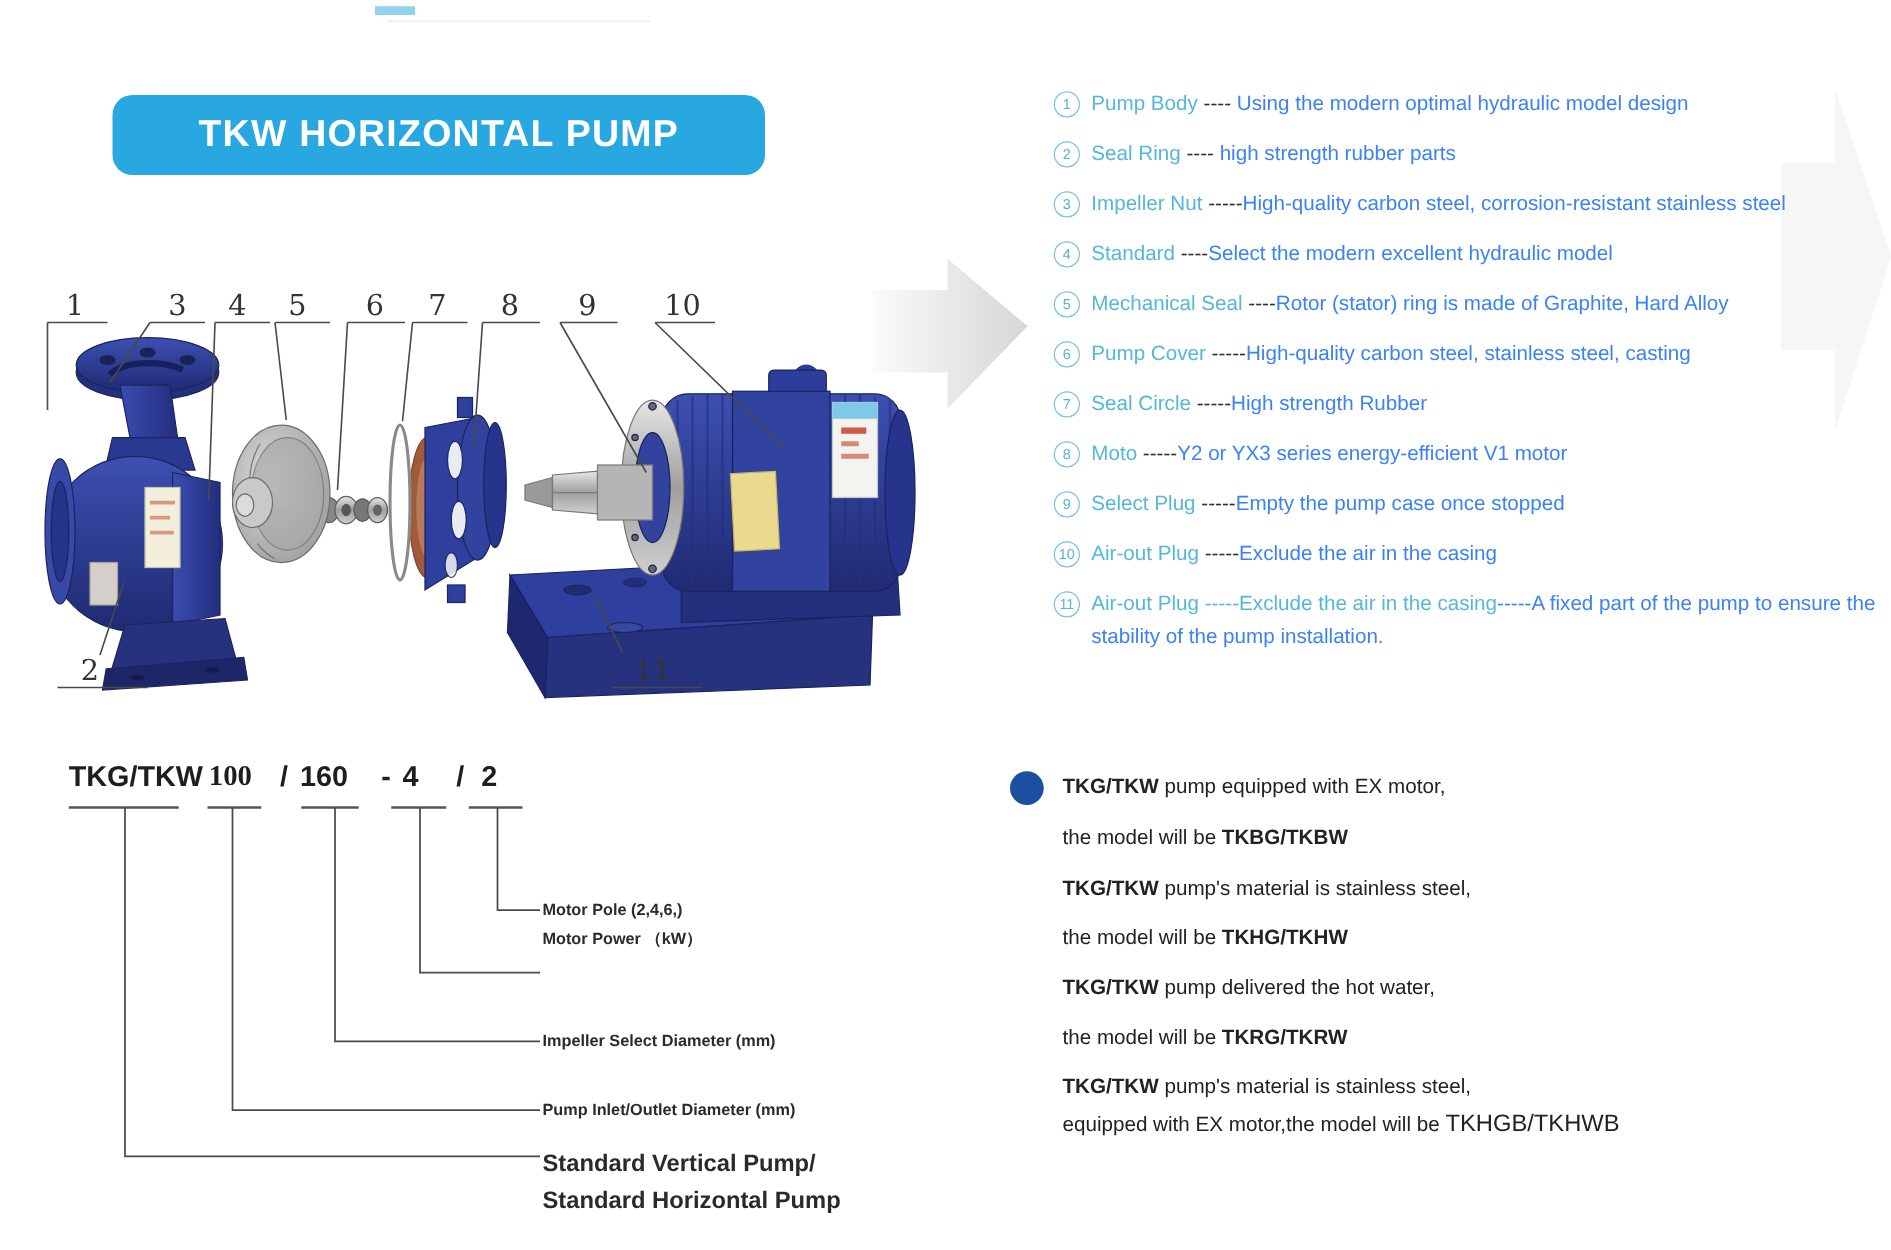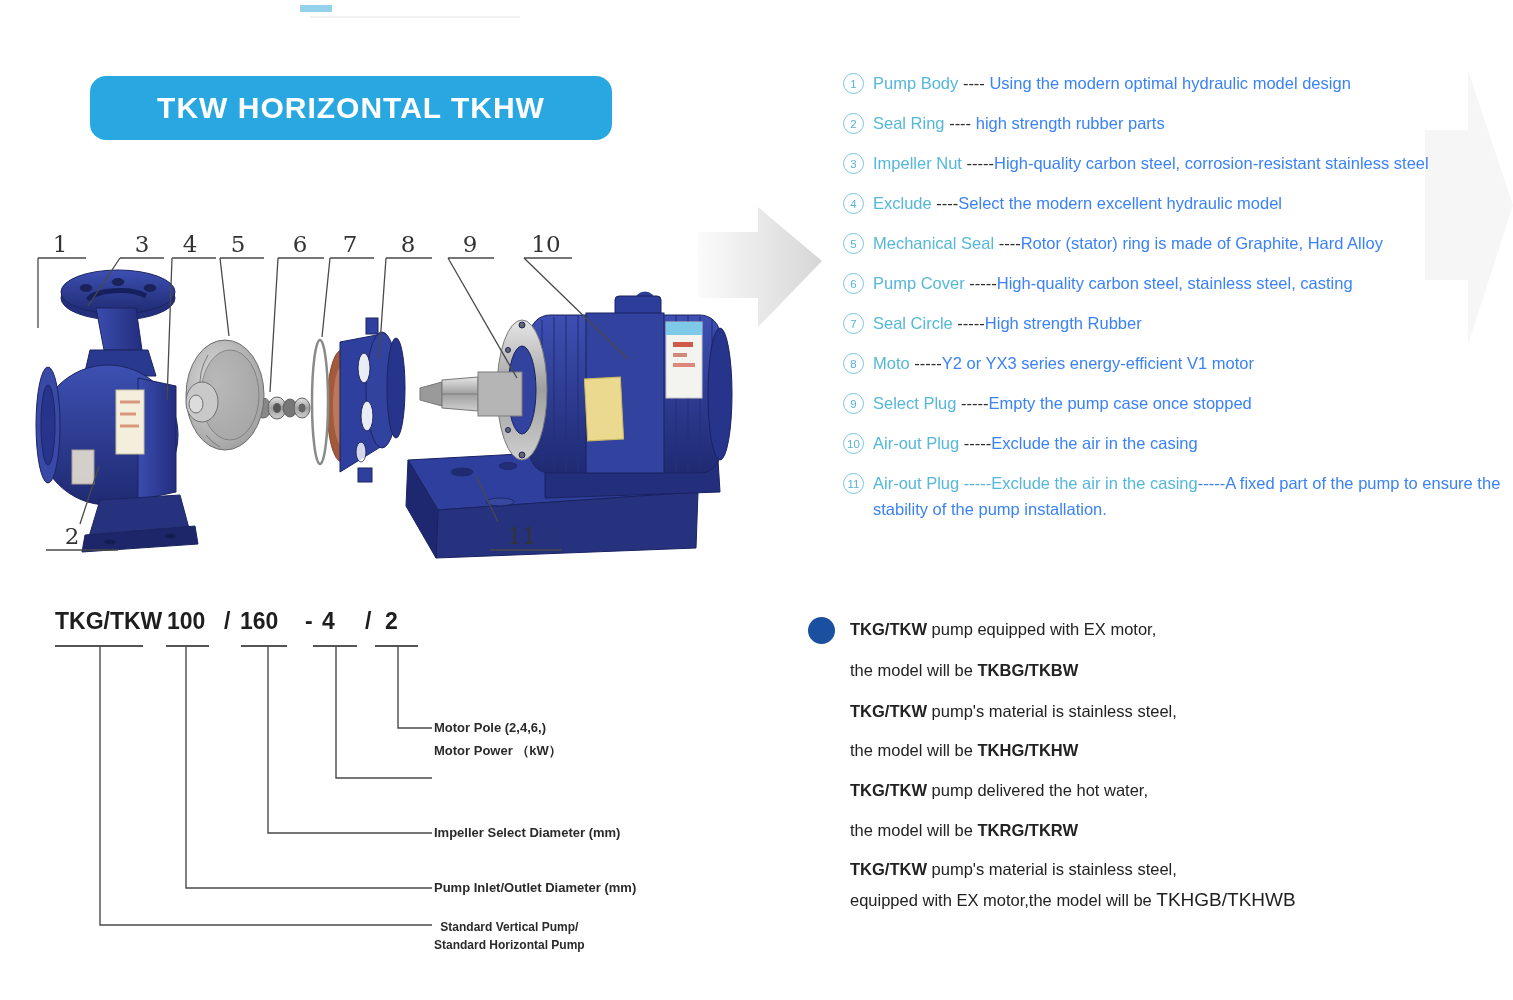--- a/index.html
+++ b/index.html
@@ -23,41 +23,41 @@
         color:#54b4d8;font-size:11.5px;display:flex;align-items:center;justify-content:center;}
   .part-text{flex:1;}
   .pname{color:#55b7d9;}
   .pdesc{color:#3b82f6;}
   .psep{color:#2f2f2f;white-space:pre;}
   .psep-blue{color:#55b7d9;white-space:pre;}
 
   
   .tok{position:absolute;top:608px;font-weight:bold;font-size:23px;color:#1e1e1e;}
   .mlabel{position:absolute;left:434px;font-size:13px;font-weight:bold;color:#2a2a2a;}
-  .mlabel.small{font-size:12px;line-height:1.5;text-align:center;}
+  .mlabel.small{font-size:19px;line-height:1.5;}
 
   
   #bullet{left:808px;top:617px;width:27px;height:27px;border-radius:50%;background:#1b4fa0;}
   .vline{position:absolute;left:850px;font-size:16.5px;color:#222;white-space:nowrap;}
   .vprefix{font-weight:bold;}
   .vcode{font-weight:bold;}
   .vcode-big{font-weight:normal;font-size:19px;}
 
   svg text.cnum-label{font-family:"DejaVu Serif",serif;font-size:23px;fill:#333;}
 </style>
 </head>
 <body>
 
 <div id="page">
 
   <div class="abs" id="top-dash"></div>
   <div class="abs" id="top-line"></div>
 
   <div class="abs" id="banner">
-    <span>TKW HORIZONTAL TKHW</span>
+    <span>TKW HORIZONTAL PUMP</span>
   </div>
 
   <svg class="abs" style="left:693px;top:190px;" width="150" height="145" viewBox="0 0 150 145">
     <defs>
       <linearGradient id="gArrow" x1="0" y1="0" x2="1" y2="0">
         <stop offset="0" stop-color="#fbfbfb"></stop>
           <stop offset="1" stop-color="#d6d6d6"></stop>
       </linearGradient>
     </defs>
     <polygon points="5,42 65,42 65,17 129,71 65,137 65,108 5,108" fill="url(#gArrow)"></polygon>
@@ -231,21 +231,21 @@
     <div class="part-row">
       <span class="cnum">2</span>
       <div class="part-text"><span class="pname">Seal Ring</span><span class="psep"> ---- </span><span class="pdesc">high strength rubber parts</span></div>
     </div>
     <div class="part-row">
       <span class="cnum">3</span>
       <div class="part-text"><span class="pname">Impeller Nut</span><span class="psep"> -----</span><span class="pdesc">High-quality carbon steel, corrosion-resistant stainless steel</span></div>
     </div>
     <div class="part-row">
       <span class="cnum">4</span>
-      <div class="part-text"><span class="pname">Exclude</span><span class="psep"> ----</span><span class="pdesc">Select the modern excellent hydraulic model</span></div>
+      <div class="part-text"><span class="pname">Standard</span><span class="psep"> ----</span><span class="pdesc">Select the modern excellent hydraulic model</span></div>
     </div>
     <div class="part-row">
       <span class="cnum">5</span>
       <div class="part-text"><span class="pname">Mechanical Seal</span><span class="psep"> ----</span><span class="pdesc">Rotor (stator) ring is made of Graphite, Hard Alloy</span></div>
     </div>
     <div class="part-row">
       <span class="cnum">6</span>
       <div class="part-text"><span class="pname">Pump Cover</span><span class="psep"> -----</span><span class="pdesc">High-quality carbon steel, stainless steel, casting</span></div>
     </div>
     <div class="part-row">
@@ -264,21 +264,21 @@
       <span class="cnum">10</span>
       <div class="part-text"><span class="pname">Air-out Plug</span><span class="psep"> -----</span><span class="pdesc">Exclude the air in the casing</span></div>
     </div>
     <div class="part-row">
       <span class="cnum">11</span>
       <div class="part-text"><span class="pname">Air-out Plug</span><span class="psep-blue"> -----</span><span class="pname">Exclude the air in the casing</span><span class="pdesc">-----A fixed part of the pump to ensure the stability of the pump installation.</span></div>
     </div>
   </div>
 
   <span class="tok" style="left:55px;">TKG/TKW</span>
-  <span class="tok" style="left:167px;">100</span>
+  <span class="tok" style="left:167px;font-family:Liberation Serif, serif;">100</span>
   <span class="tok" style="left:224px;">/</span>
   <span class="tok" style="left:240px;">160</span>
   <span class="tok" style="left:305px;">-</span>
   <span class="tok" style="left:322px;">4</span>
   <span class="tok" style="left:365px;">/</span>
   <span class="tok" style="left:385px;">2</span>
 
   <svg class="abs" style="left:50px;top:638px;" width="390" height="300" viewBox="0 0 390 300">
     <g stroke="#555" stroke-width="2" fill="none">
       <path d="M5,8 H93 M116,8 H159 M191,8 H237 M263,8 H307 M325,8 H368"></path>

